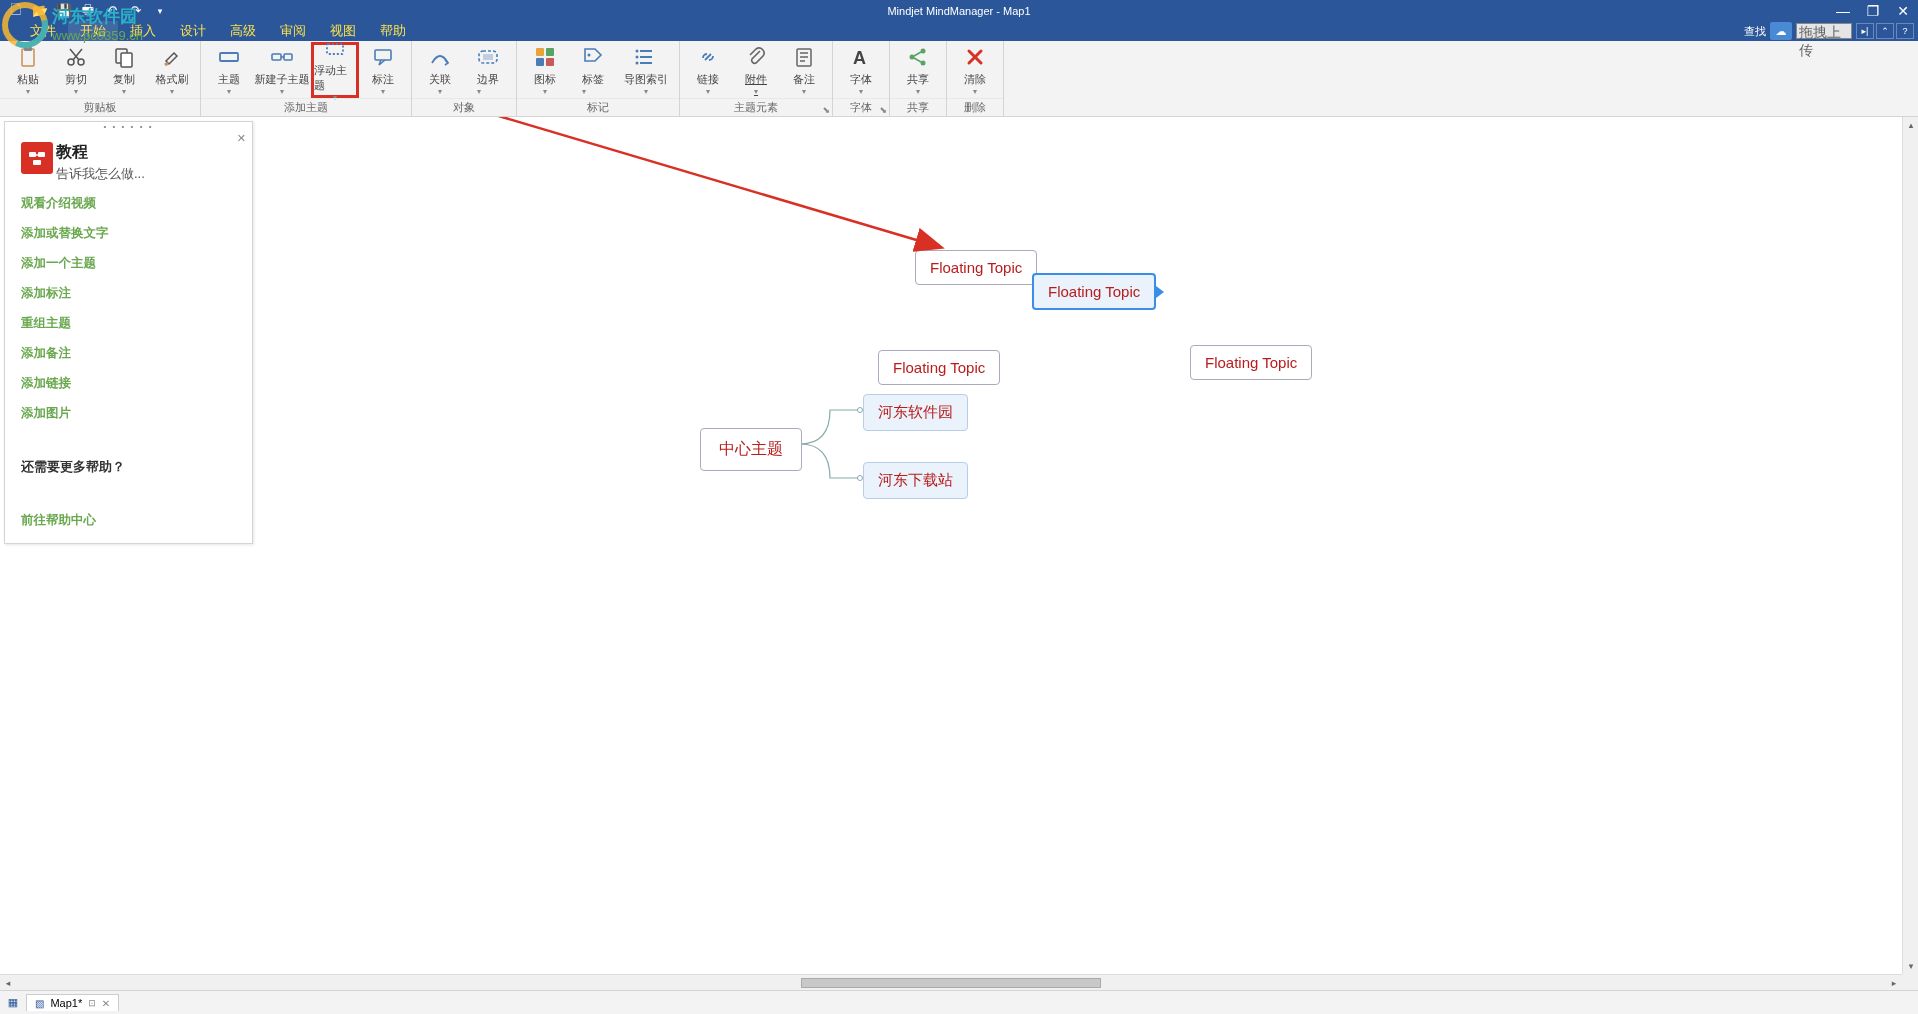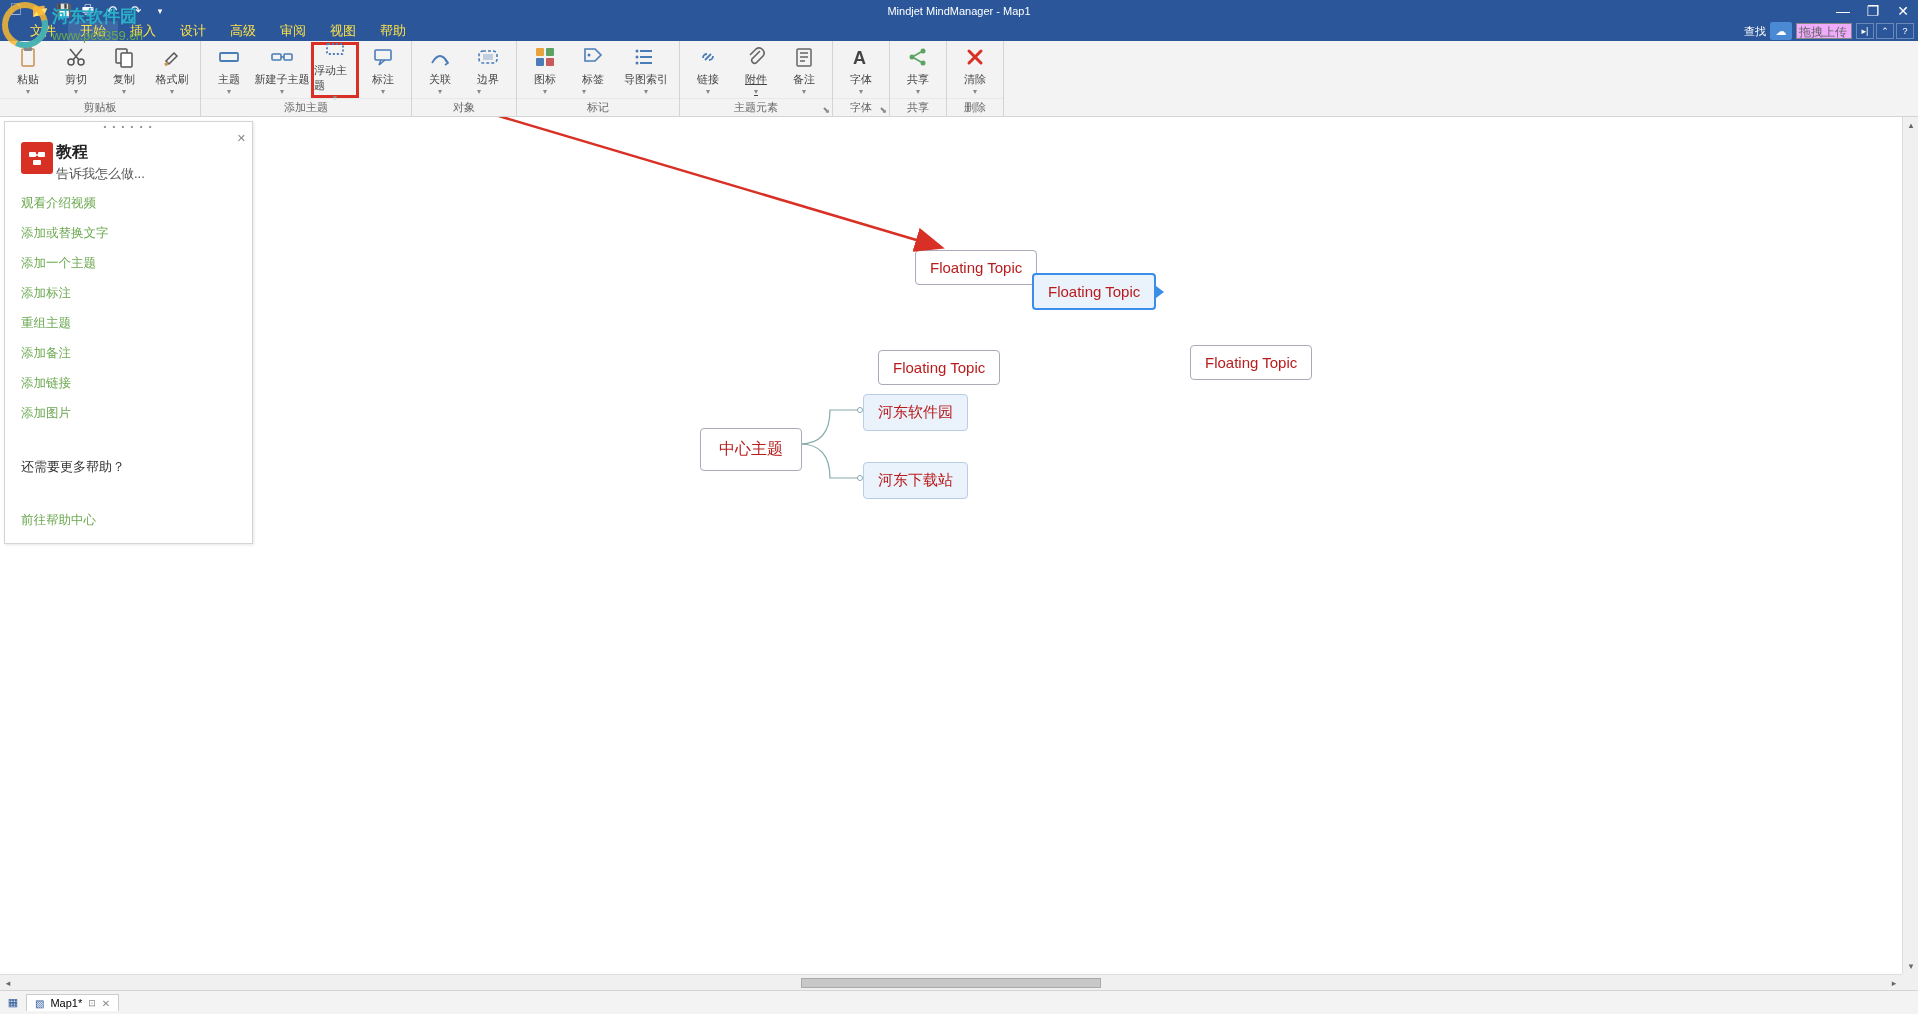--- a/index.html
+++ b/index.html
@@ -16,21 +16,21 @@
 
 .watermark { position: absolute; left: 0; top: 0; width: 180px; height: 50px; z-index: 100; pointer-events: none; }
 .watermark svg { width: 100%; height: 100%; }
 
 
 .menubar { height: 20px; background: #2b579a; display: flex; align-items: center; padding-left: 18px; gap: 0; position: relative; }
 .menu-item { padding: 0 12px; color: #fde047; font-size: 13px; height: 100%; display: flex; align-items: center; }
 .search-area { position: absolute; right: 4px; display: flex; align-items: center; gap: 4px; }
 .search-label { color: #fff; font-size: 11px; }
 .search-icon { width: 22px; height: 18px; background: #4a8ad4; border-radius: 2px; display: flex; align-items: center; justify-content: center; color: #fff; font-size: 11px; }
-.search-box { width: 56px; height: 16px; background: #f0abfc; border: 1px solid #888; font-size: 12px; padding: 0 2px; color: #666; }
+.search-box { width: 56px; height: 16px; background: #e5e5e5; border: 1px solid #888; font-size: 14px; padding: 0 2px; color: #666; }
 .menubar-right-btns { display: flex; align-items: center; gap: 2px; }
 .mb-btn { width: 18px; height: 16px; border: 1px solid rgba(255,255,255,0.3); display:flex; align-items:center; justify-content:center; color:#fff; font-size:9px;}
 
 
 .ribbon { height: 76px; background: #f3f3f3; border-bottom: 1px solid #d4d4d4; display: flex; }
 .ribbon-group { border-right: 1px solid #d4d4d4; display: flex; flex-direction: column; }
 .ribbon-group-buttons { flex: 1; display: flex; align-items: center; padding: 0 4px; }
 .ribbon-group-label { height: 18px; text-align: right; font-size: 11px; color: #666; border-top: 1px solid #e8e8e8; display:flex; align-items:center; justify-content:center; position:relative;}
 .ribbon-btn { width: 48px; height: 56px; display: flex; flex-direction: column; align-items: center; justify-content: center; gap: 2px; font-size: 11px; color: #444; }
 .ribbon-btn.wide { width: 58px; }
@@ -50,21 +50,21 @@
 .scroll-corner { position:absolute; right:0; bottom:0; width:16px; height:16px; background:#f0f0f0;}
 
 
 .taskpane { position: absolute; top: 4px; left: 4px; width: 249px; background: #fff; border: 1px solid #d4d4d4; box-shadow: 1px 1px 3px rgba(0,0,0,0.1); z-index: 50; }
 .tp-handle { text-align:center; color:#888; font-size:8px; letter-spacing:2px; height:10px;}
 .tp-close { position:absolute; right:6px; top:10px; font-size:11px; color:#888; cursor:pointer;}
 .tp-header { display:flex; gap:3px; padding:10px 16px 12px 16px; align-items:flex-start;}
 .tp-logo { width:32px; height:32px; background:#d93025; border-radius:3px; display:flex; align-items:center; justify-content:center;}
 .tp-title { font-size:16px; color:#222; font-weight:600;}
 .tp-sub { font-size:13px; color:#555; margin-top:2px;}
-.tp-links { padding: 0 28px 14px 16px; display:flex; flex-direction:column; gap:13px;}
+.tp-links { padding: 0 28px 14px 16px; display:flex; flex-direction:column; gap:13px;font-weight:bold;}
 .tp-link { color:#6aa84f; font-size:12.5px; cursor:pointer;}
 .tp-help-q { color:#333; font-size:13px; }
 .tp-separator { height: 10px; }
 
 
 .node { position:absolute; border:1px solid #aab; border-radius:4px; background:#fff; padding:8px 14px; font-size:15px; color:#b91c1c; white-space:nowrap;}
 .node.sub { background:#eaf2fb; border-color:#b8cde6;}
 .node.selected { border:2px solid #3a8de8; background:#eaf2fb;}
 .node.selected::after { content:''; position:absolute; right:-10px; top:50%; transform:translateY(-50%); width:0; height:0; border-left:8px solid #3a8de8; border-top:6px solid transparent; border-bottom:6px solid transparent;}
 .conn { position:absolute; }

